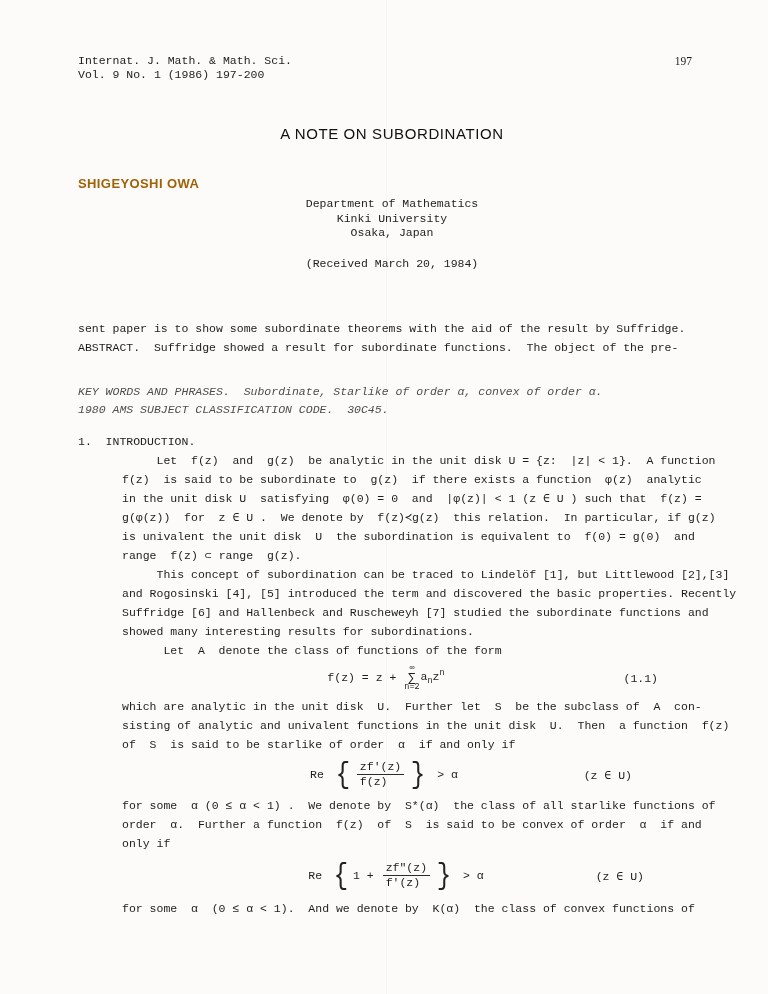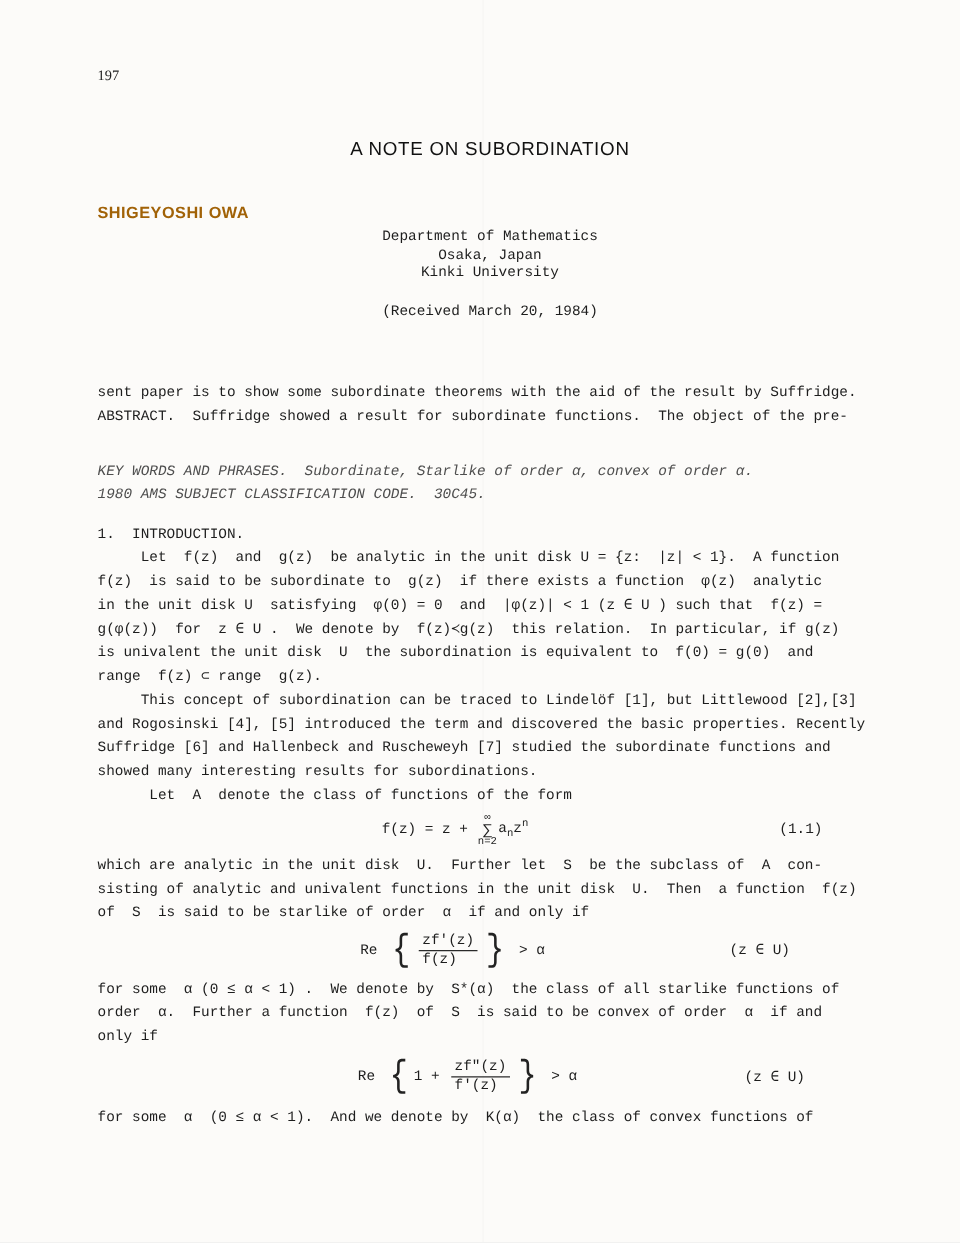--- a/index.html
+++ b/index.html
@@ -27,21 +27,21 @@
   .author{
     margin-top:31px;text-align:left;
     font-family:"Liberation Sans","DejaVu Sans",sans-serif;
     font-weight:bold;font-size:13px;letter-spacing:.4px;color:#a16207;
   }
   .affil{margin-top:4px;text-align:center;line-height:14.5px;}
   .received{margin-top:13px;text-align:center;}
   .abstract{margin-top:46px;line-height:19.2px;}
   .keywords{margin-top:26px;line-height:18px;font-style:italic;color:#4e4e4e;}
   .sec-heading{margin-top:13px;}
-  .bodytext{margin-top:0;}
+  .bodytext{margin-top:0;margin-left:44px;}
   .line{white-space:pre;}
   
   .eq-row{position:relative;display:flex;justify-content:center;align-items:center;}
   .eq1{height:32px;margin:2px 0 3px 0;transform:translateX(-28px);}
   .eq2{height:40px;margin:1px 0 1px 0;transform:translateX(-30px);}
   .eq3{height:44px;margin:1px 0 1px 0;transform:translateX(-18px);}
   .eq-center{display:flex;align-items:center;white-space:pre;}
   .eq-tag{position:absolute;right:20px;top:50%;transform:translateY(-50%);}
   .eq-side{position:absolute;right:44px;top:50%;transform:translateY(-50%);}
   .sum{display:inline-flex;flex-direction:column;align-items:center;line-height:1;margin:0 1px;}
@@ -57,31 +57,35 @@
   
   .scanline{position:absolute;top:0;bottom:0;left:386px;width:1px;background:rgba(0,0,0,0.025);}
 </style>
 </head>
 <body>
 
 <div class="page">
   <div class="scanline"></div>
 
   <div class="header">
+    <div>
+      <div class="pre">Internat. J. Math. &amp; Math. Sci.</div>
+      <div class="pre">Vol. 9 No. 1 (1986) 197-200</div>
+    </div>
     <div class="pageno">197</div>
   </div>
 
   <div class="title">A NOTE ON SUBORDINATION</div>
 
   <div class="author">SHIGEYOSHI OWA</div>
 
   <div class="affil">
     <div>Department of Mathematics</div>
+    <div>Kinki University</div>
     <div>Osaka, Japan</div>
-    <div>Kinki University</div>
   </div>
 
   <div class="received">(Received March 20, 1984)</div>
 
   <div class="abstract">
     <div class="line">sent paper is to show some subordinate theorems with the aid of the result by Suffridge.</div>
     <div class="line">ABSTRACT.  Suffridge showed a result for subordinate functions.  The object of the pre-</div>
   </div>
 
   <div class="keywords">

